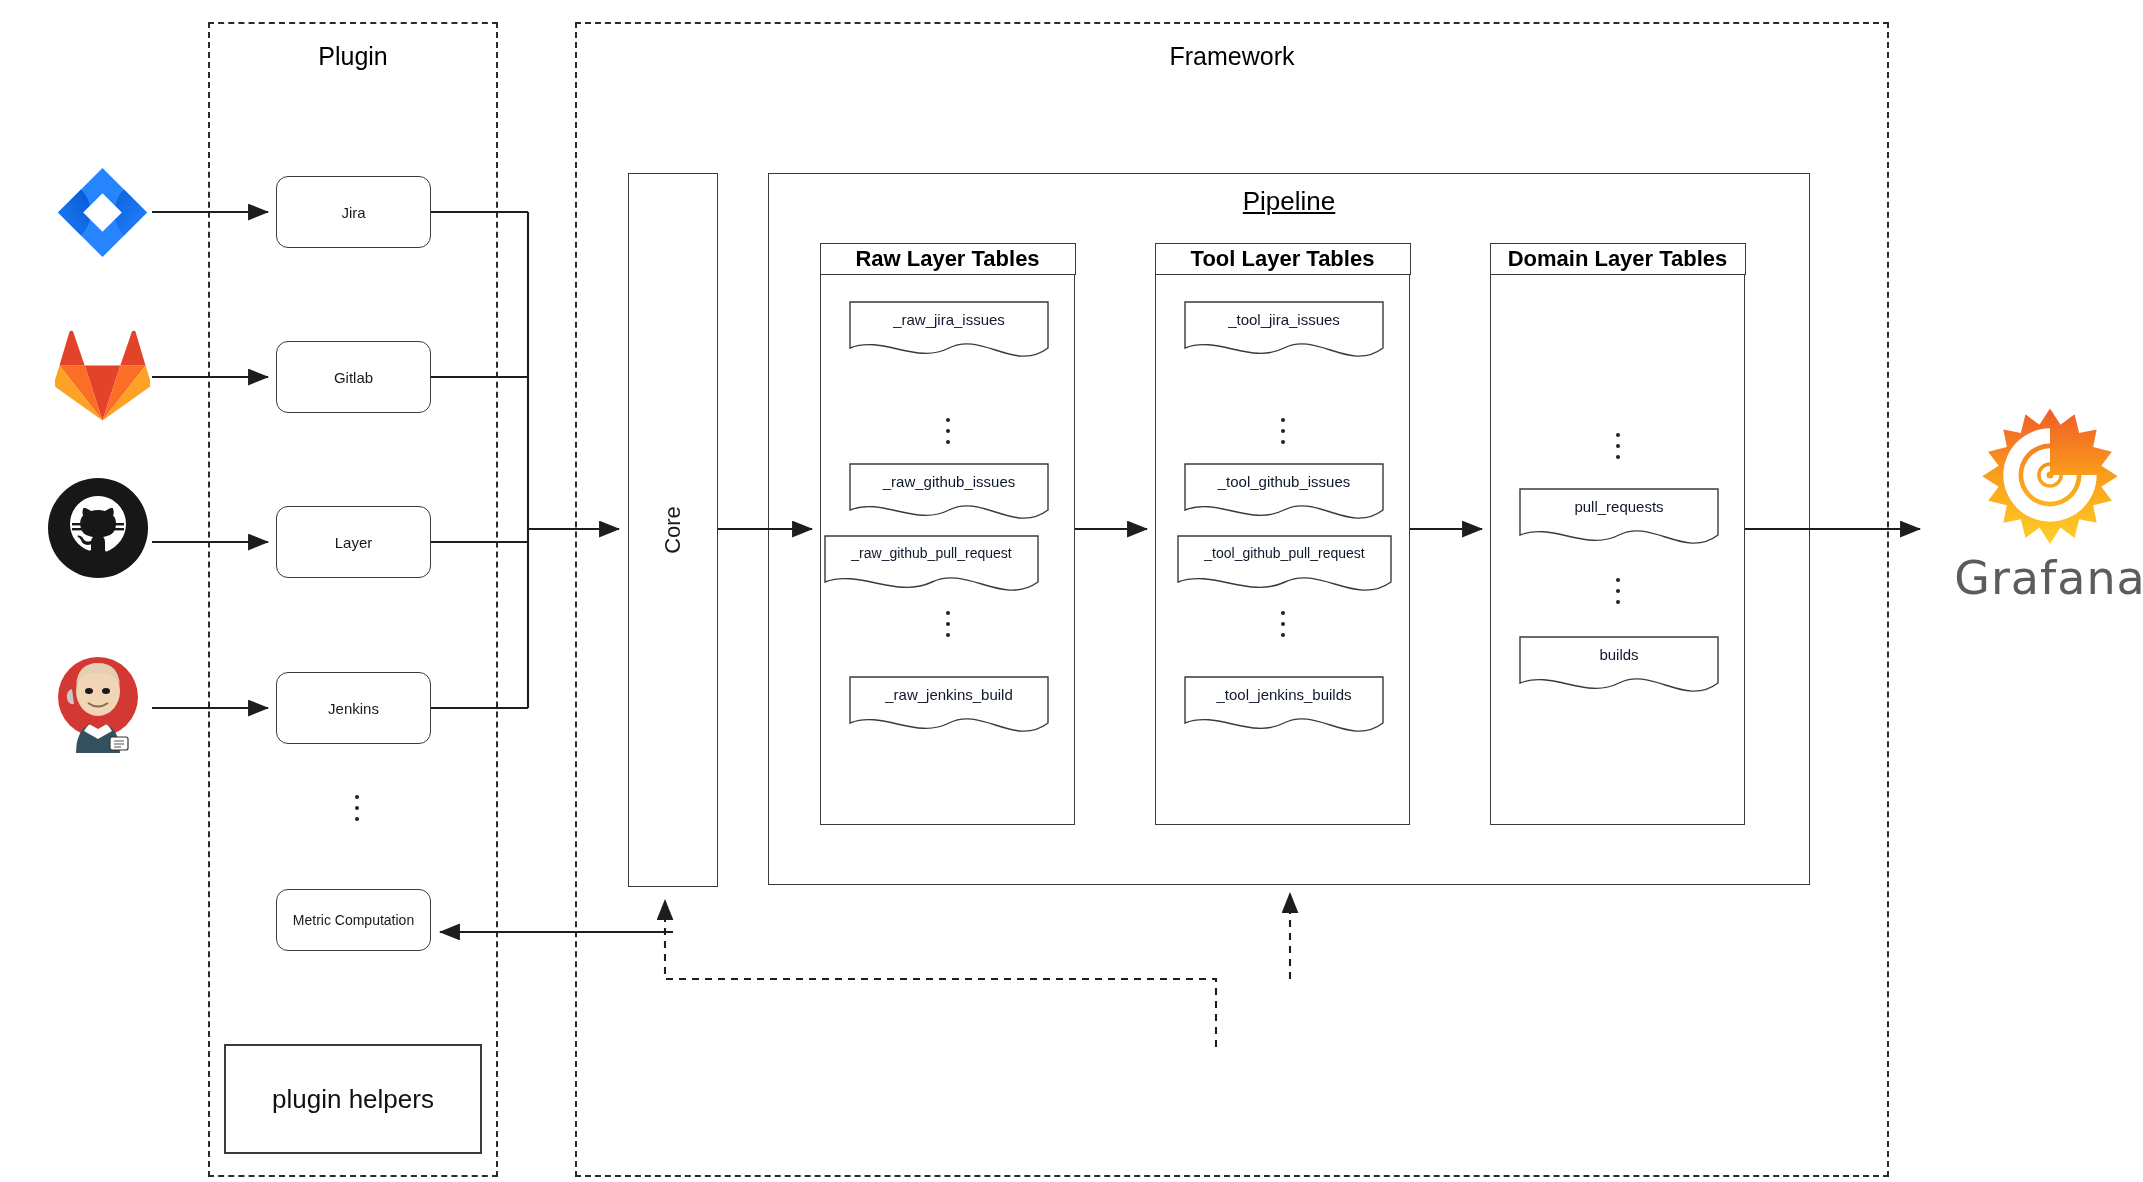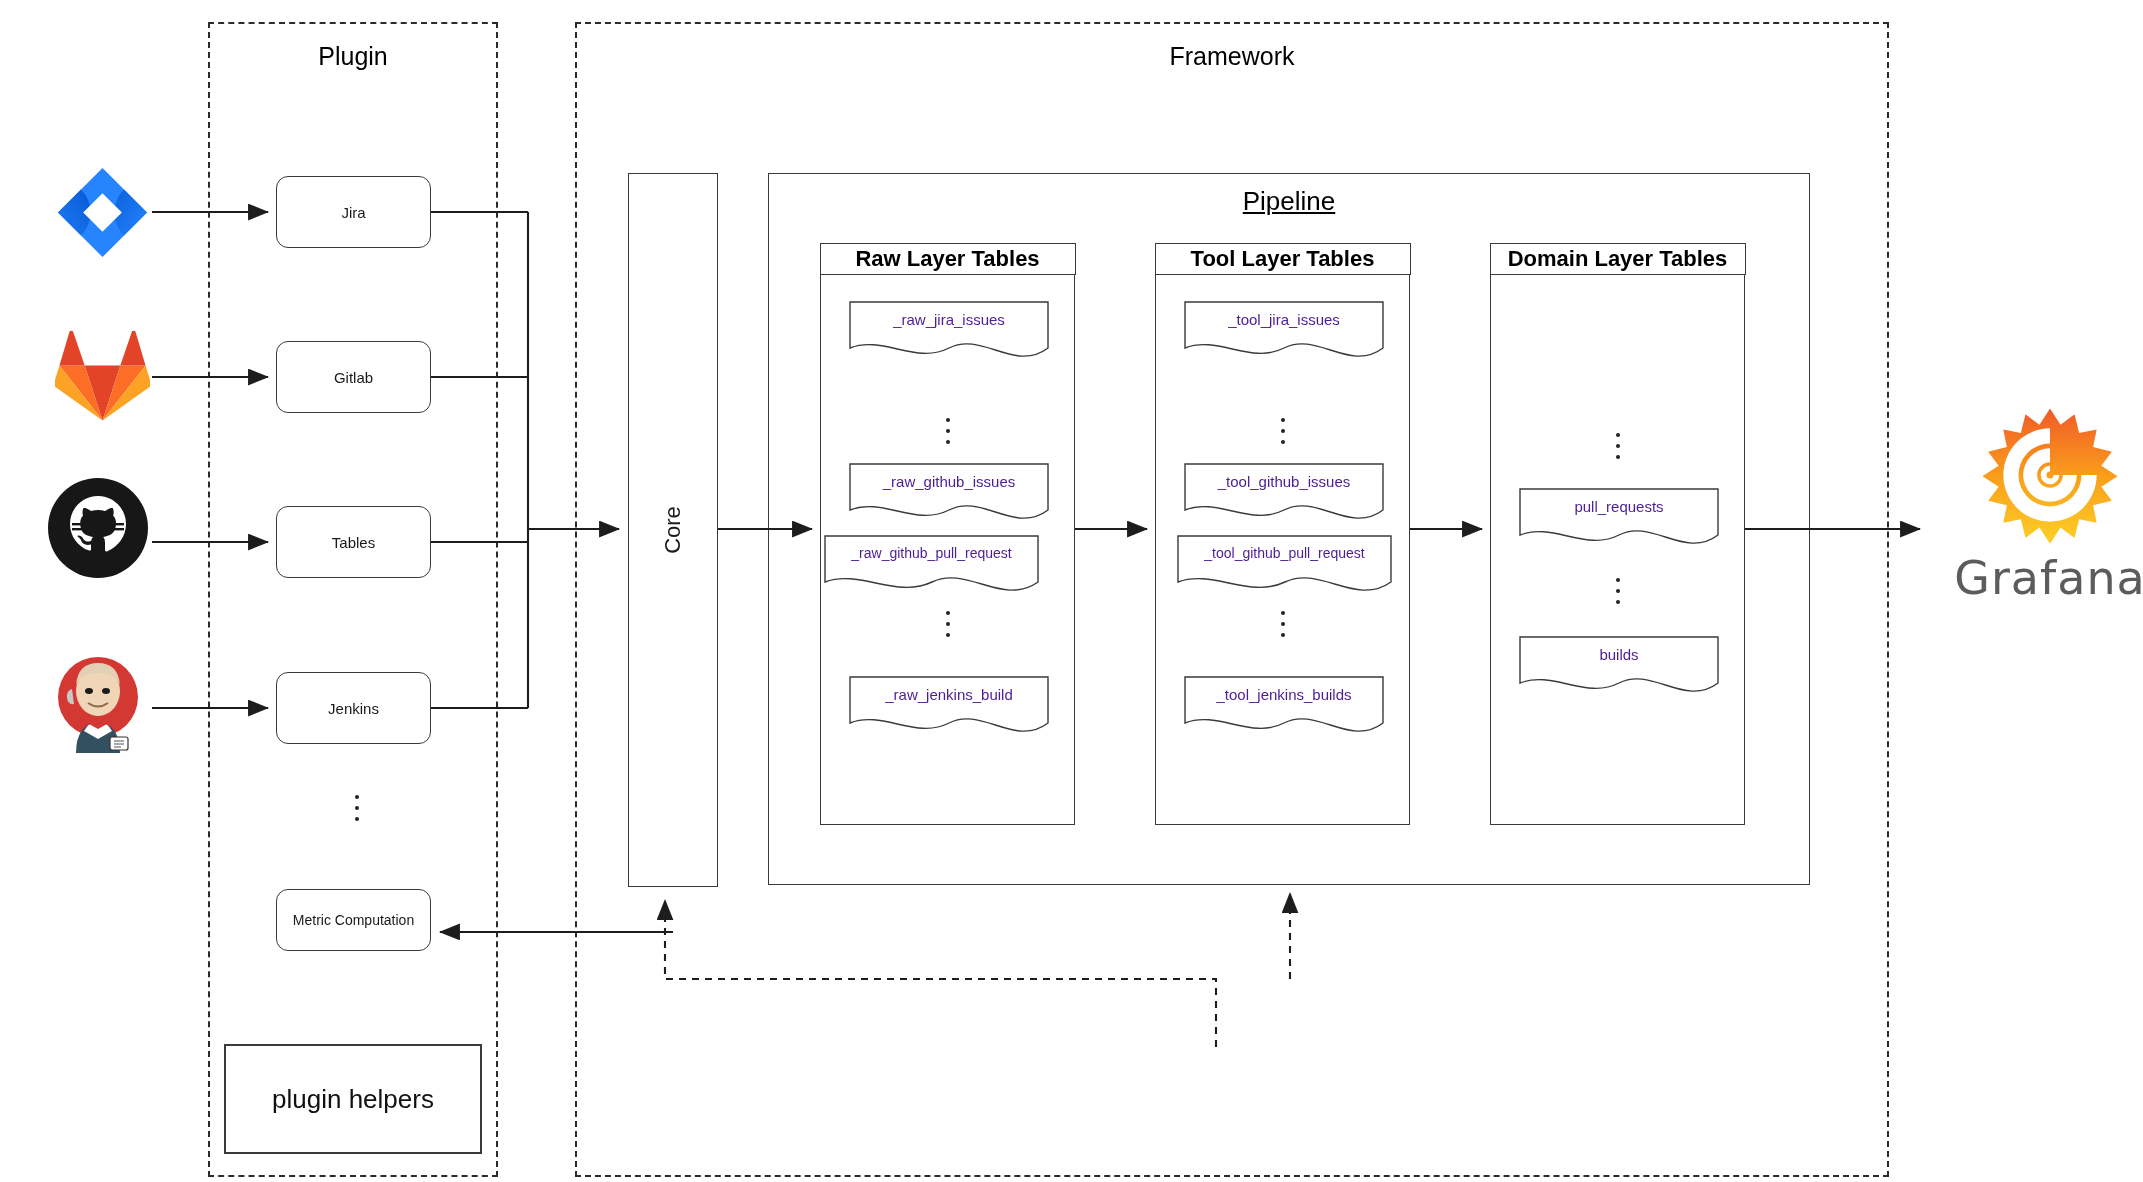--- a/index.html
+++ b/index.html
@@ -79,21 +79,21 @@
   .table-shape {
     position: absolute;
     overflow: visible;
   }
   .table-shape svg { display:block; width:100%; height:100%; }
   .table-label {
     position: absolute;
     top: 10px; left: 0; right: 0;
     text-align: center;
     font-size: 15px;
-    color: #4c1d95;
+    color: #0f172a;
     white-space: nowrap;
     pointer-events: none;
   }
 
   
   .vdots {
     position: absolute;
     width: 10px;
     display: flex;
     flex-direction: column;
@@ -235,21 +235,21 @@
     </svg>
   </div>
 
   <div class="abs plugin-box" style="left:276px; top:176px; width:155px; height:72px;">
     <span>Jira</span>
   </div>
   <div class="abs plugin-box" style="left:276px; top:341px; width:155px; height:72px;">
     <span>Gitlab</span>
   </div>
   <div class="abs plugin-box" style="left:276px; top:506px; width:155px; height:72px;">
-    <span>Tables</span>
+    <span>Layer</span>
   </div>
   <div class="abs plugin-box" style="left:276px; top:672px; width:155px; height:72px;">
     <span>Jenkins</span>
   </div>
 
   <div class="vdots abs" style="left:352px; top:795px;">
     <i></i>
       <i></i>
       <i></i>
   </div>

